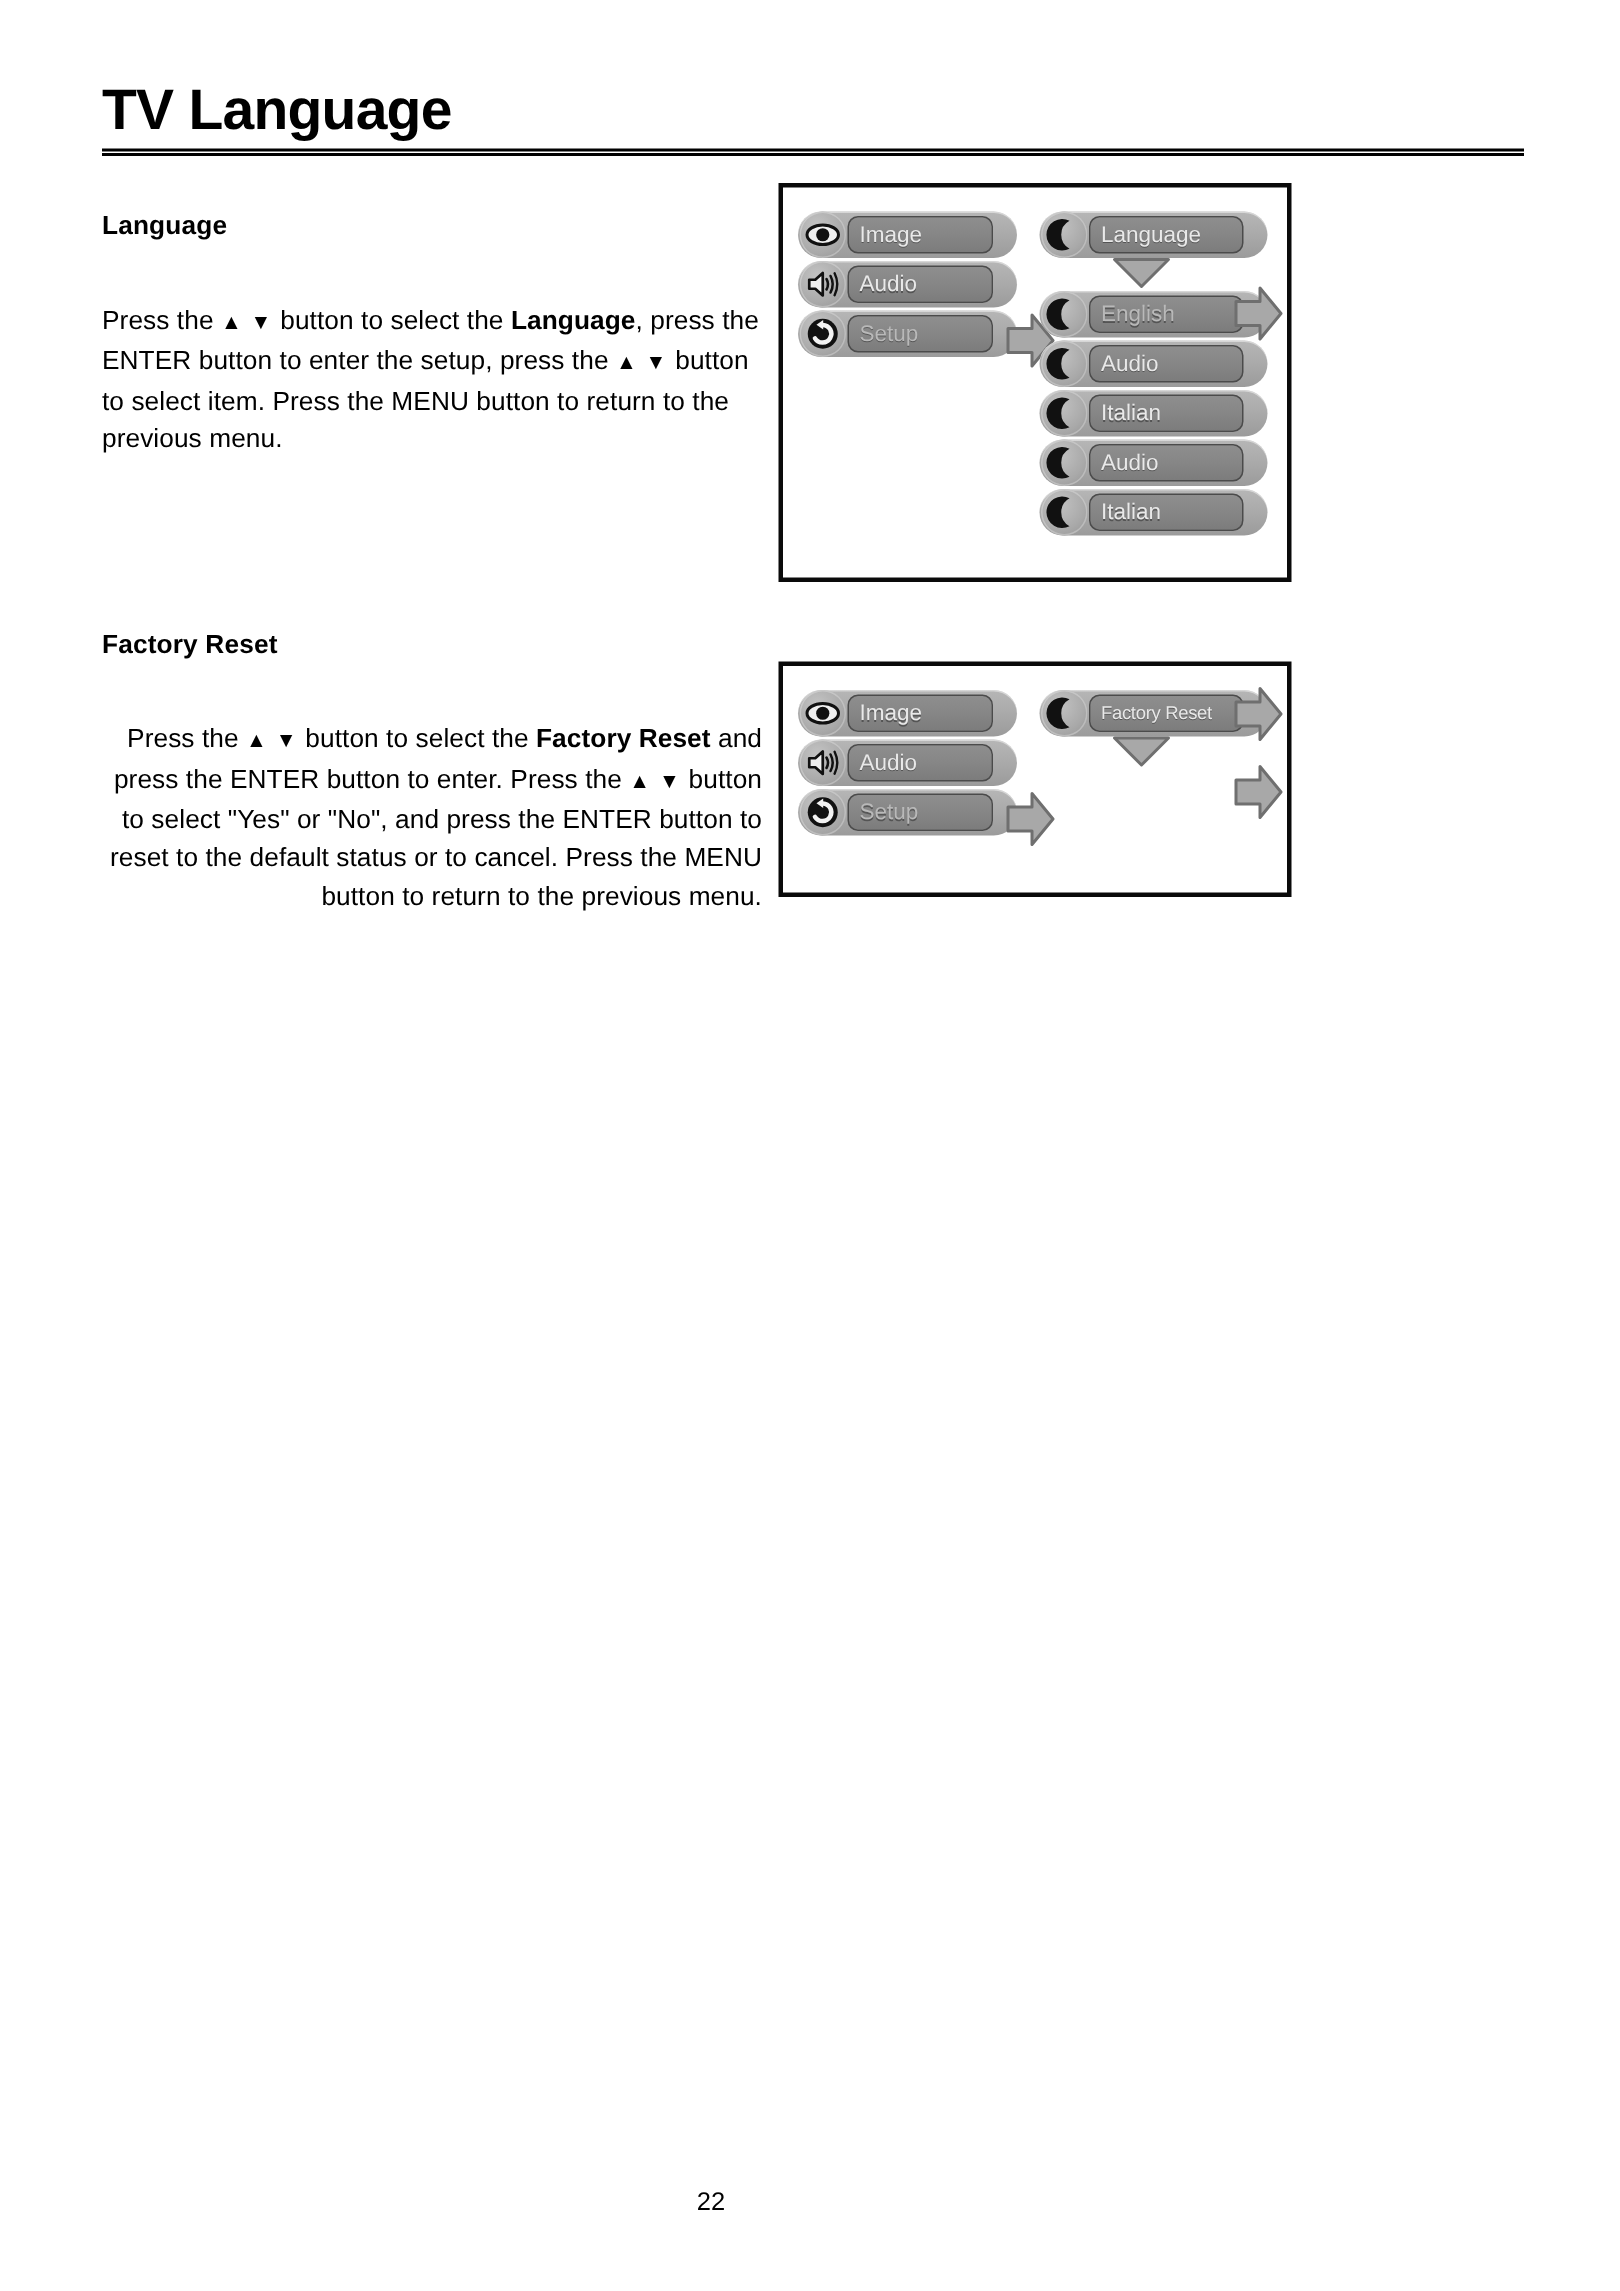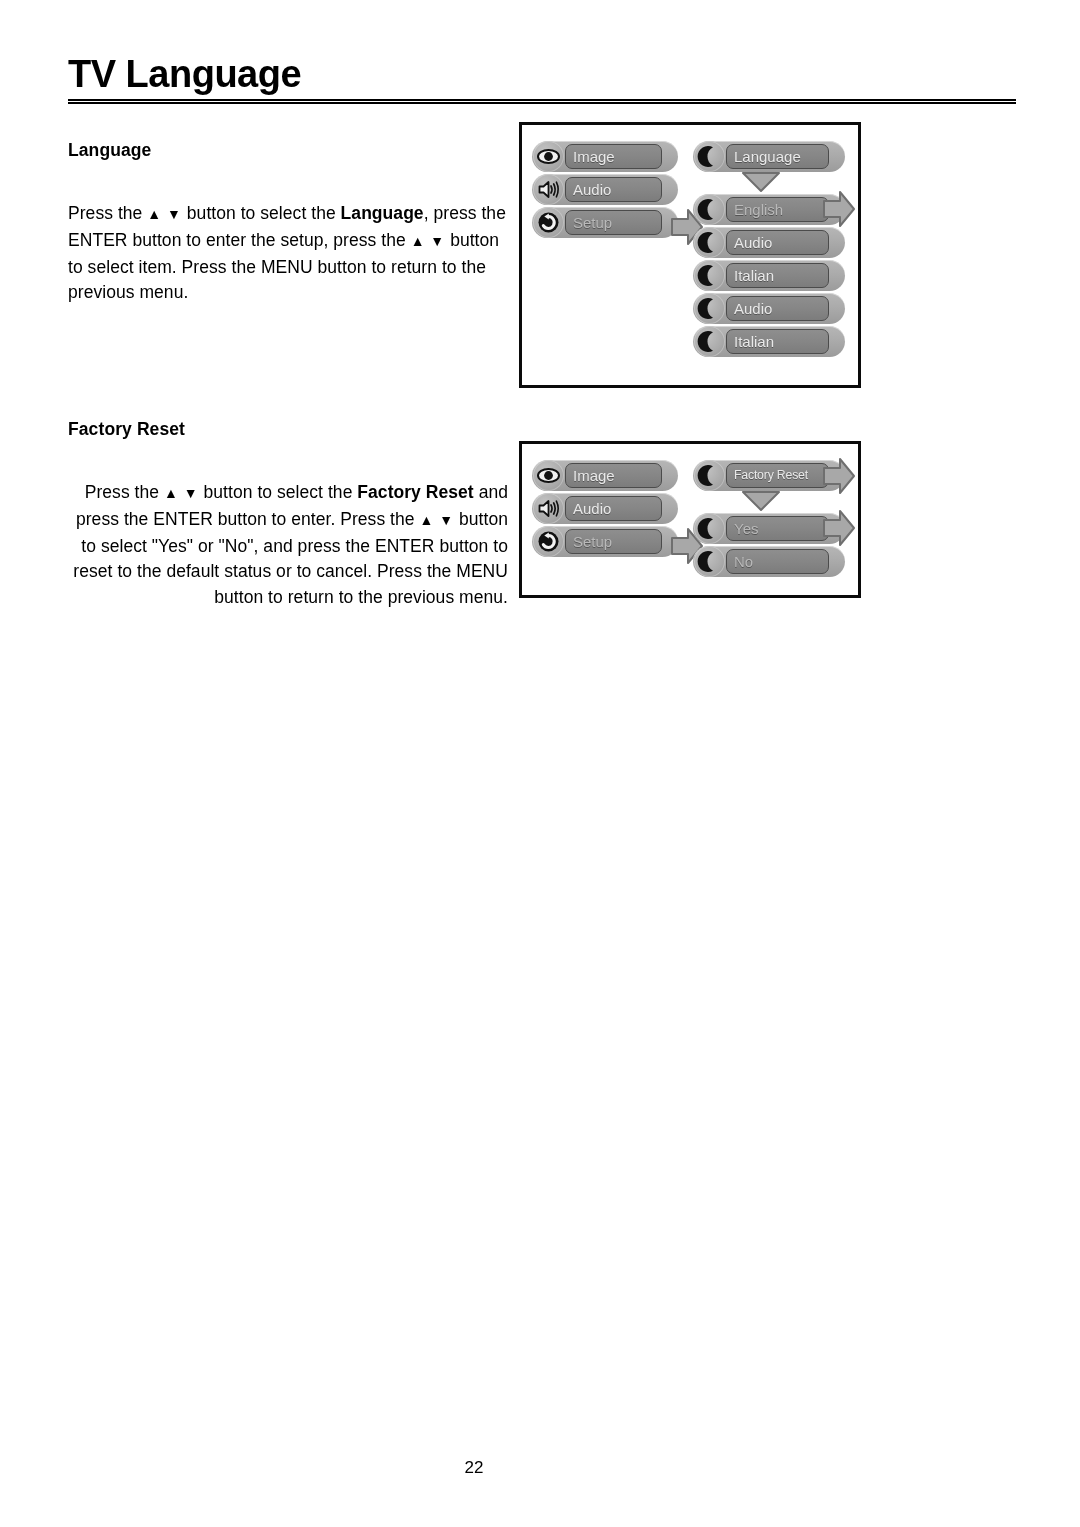--- a/index.html
+++ b/index.html
@@ -310,38 +310,20 @@
       </span>
       <span class="pill-label small">Factory Reset</span>
     </div>
 
     <div class="arrow-down" style="left:48px; top:30px;">
       <svg width="40" height="22" viewBox="0 0 40 22">
         <path d="M2 2 H38 L20 20 Z" fill="#a8a8a8" stroke="#6f6f6f" stroke-width="2" stroke-linejoin="round"></path>
       </svg>
     </div>
 
-    <div style="margin-top:22px;">
-      <div class="pill wide">
-        <span class="pill-badge">
-          <svg width="25" height="25" viewBox="0 0 25 25">
-              <path d="M16 3.2 A10.5 10.5 0 1 0 16 21.8 A10.6 10.6 0 0 1 16 3.2 Z" fill="#111"></path>
-            </svg>
-        </span>
-        <span class="pill-label dim">Yes</span>
-      </div>
-      <div class="pill wide">
-        <span class="pill-badge">
-          <svg width="25" height="25" viewBox="0 0 25 25">
-              <path d="M16 3.2 A10.5 10.5 0 1 0 16 21.8 A10.6 10.6 0 0 1 16 3.2 Z" fill="#111"></path>
-            </svg>
-        </span>
-        <span class="pill-label dim">No</span>
-      </div>
-    </div>
   </div>
 
   <div class="arrow-right" style="left:300px; top:12px;">
     <svg width="34" height="40" viewBox="0 0 34 40">
       <path d="M2 12 H18 V3 L32 20 L18 37 V28 H2 Z" fill="#a8a8a8" stroke="#6f6f6f" stroke-width="2" stroke-linejoin="round"></path>
     </svg>
   </div>
   <div class="arrow-right" style="left:300px; top:64px;">
     <svg width="34" height="40" viewBox="0 0 34 40">
       <path d="M2 12 H18 V3 L32 20 L18 37 V28 H2 Z" fill="#a8a8a8" stroke="#6f6f6f" stroke-width="2" stroke-linejoin="round"></path>

